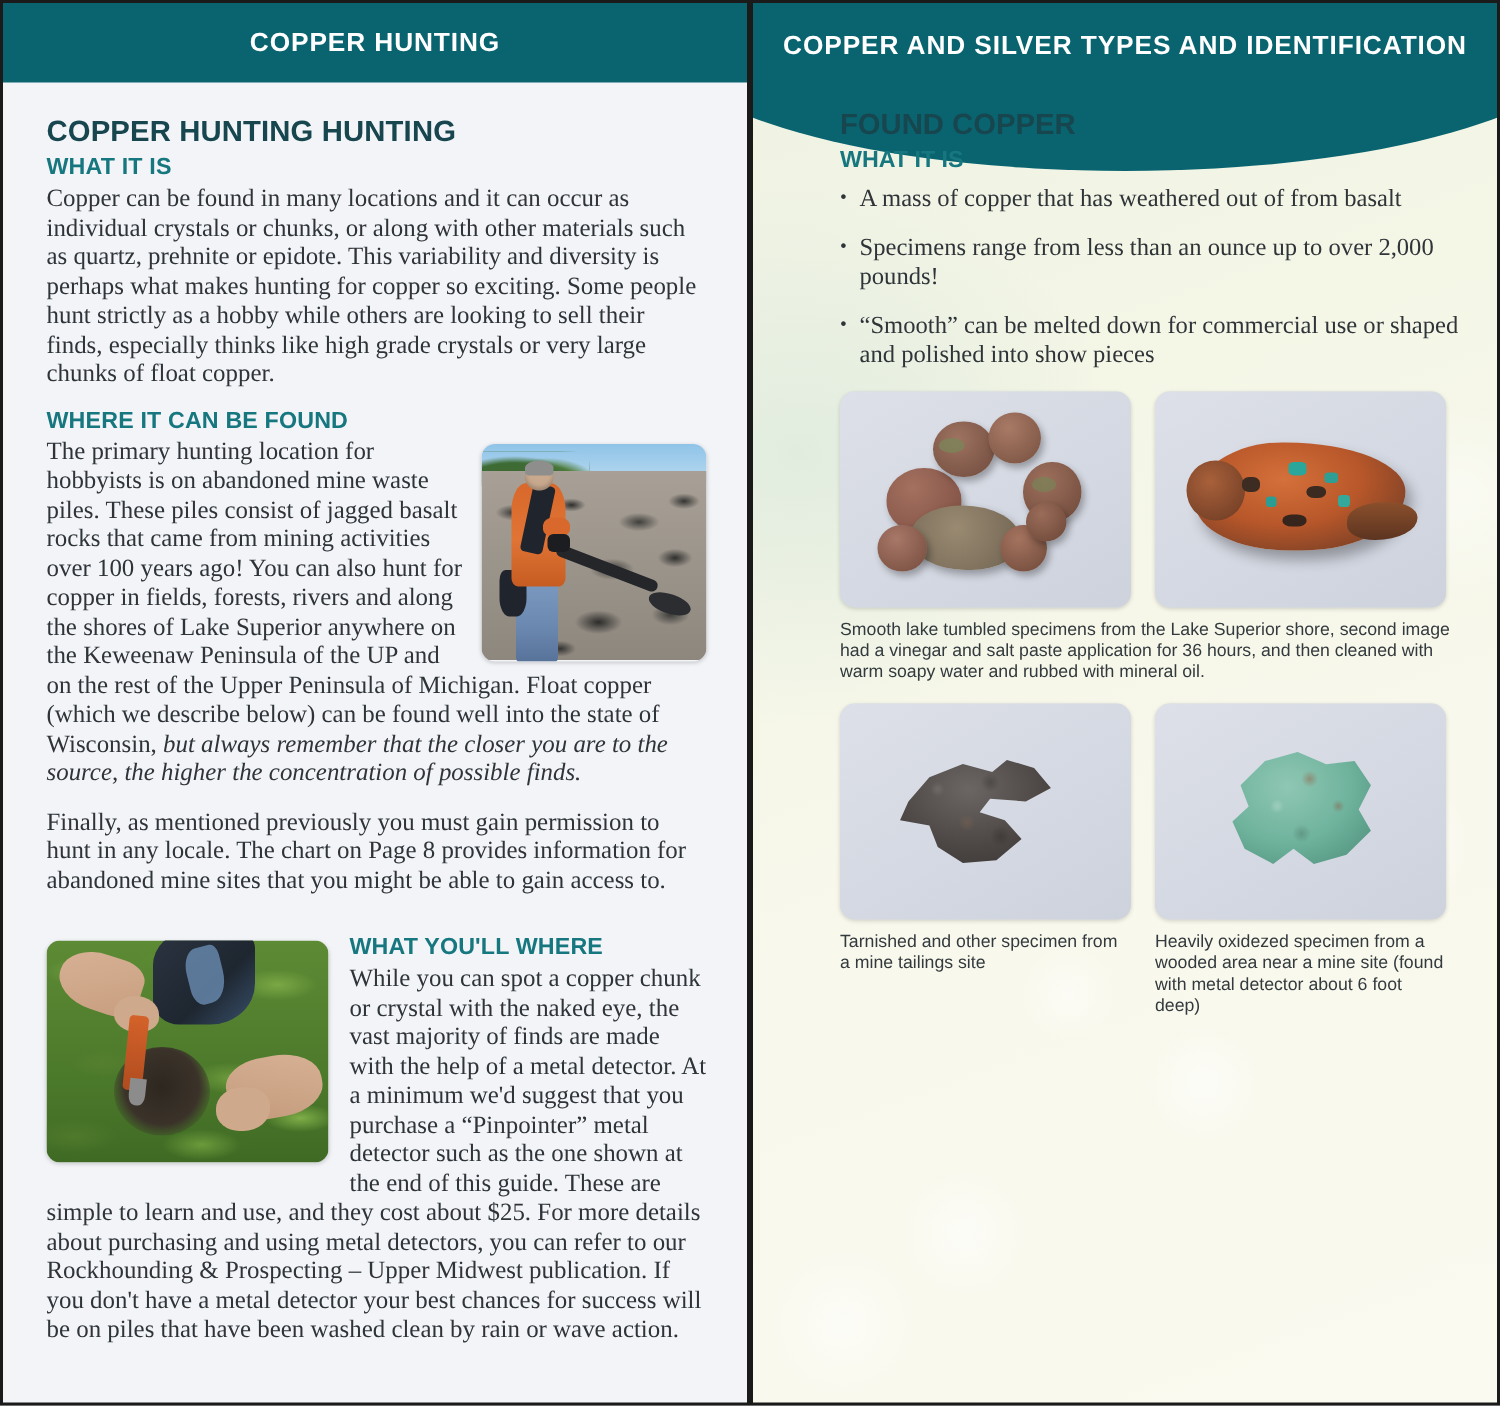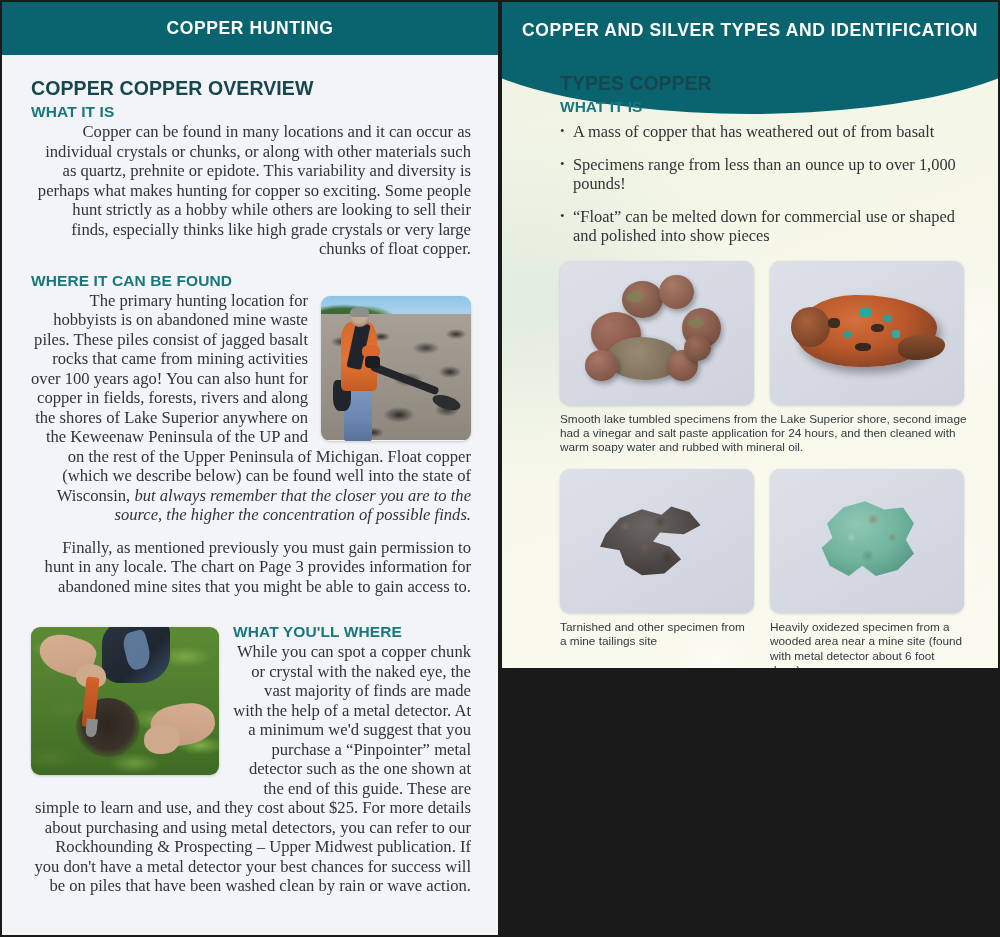--- a/index.html
+++ b/index.html
@@ -37,21 +37,21 @@
   }
   .h-sub{
     color:#16777f;font-size:15.5px;font-weight:bold;letter-spacing:0.1px;
     margin:0 0 1px 0;
   }
   .serif{
     font-family:"Liberation Serif", serif;
     color:#2f3439;
     font-size:16.6px;
     line-height:19.5px;
-    text-align:right;
+    text-align:left;
   }
   .serif p{margin:0 0 13px 0;}
   .serif p.tight{margin:0;}
   .ital{font-style:italic;}
 
   
   .photo{
     border-radius:9px;
     box-shadow:0 1px 3px rgba(0,0,0,0.18);
     overflow:hidden;
@@ -143,21 +143,21 @@
   .p2-hand2{position:absolute;left:60%;top:66%;width:19%;height:20%;
     background:#cfa98c;border-radius:48% 40% 50% 44%;}
   .p2-tool{position:absolute;left:28%;top:34%;width:7%;height:34%;
     background:linear-gradient(#d4622a,#b04c1f);border-radius:3px;
     transform:rotate(6deg);}
   .p2-tooltip{position:absolute;left:29%;top:62%;width:6%;height:12%;
     background:#8c8c8c;border-radius:0 0 40% 40%;transform:rotate(6deg);}
 
   
   .right-panel{
-    position:absolute;left:502px;top:2px;width:496px;height:666px;
+    position:absolute;left:502px;top:2px;width:496px;height:933px;
     overflow:hidden;
     background:
       radial-gradient(circle 70px at 430px 560px, rgba(255,255,255,0.85) 0%, rgba(255,255,255,0) 70%),
       radial-gradient(circle 55px at 300px 720px, rgba(255,255,255,0.6) 0%, rgba(255,255,255,0) 72%),
       radial-gradient(circle 60px at 140px 820px, rgba(255,255,255,0.55) 0%, rgba(255,255,255,0) 72%),
       radial-gradient(circle 48px at 210px 660px, rgba(255,255,255,0.5) 0%, rgba(255,255,255,0) 72%),
       radial-gradient(circle 90px at 470px 330px, rgba(255,255,255,0.45) 0%, rgba(255,255,255,0) 75%),
       radial-gradient(circle 70px at 60px 880px, rgba(255,255,255,0.5) 0%, rgba(255,255,255,0) 72%),
       radial-gradient(ellipse 300px 260px at 30px 300px, #e1ecdf 0%, rgba(225,236,223,0) 70%),
       linear-gradient(160deg,#eef2e3 0%,#f4f6e6 30%,#f8f8ec 60%,#fbfaf0 100%);
@@ -271,21 +271,21 @@
 <div class="page">
 
   <div class="left-panel">
 
     <div class="left-header">
       <div class="left-header-title">COPPER HUNTING</div>
     </div>
 
     <div class="left-body">
 
-      <h2 class="h-section">COPPER COPPER OVERVIEW</h2>
+      <h2 class="h-section">COPPER HUNTING HUNTING</h2>
 
       <h3 class="h-sub">WHAT IT IS</h3>
 
       <div class="serif">
         <p>Copper can be found in many locations and it can occur as individual crystals or chunks, or along with other materials such as quartz, prehnite or epidote. This variability and diversity is perhaps what makes hunting for copper so exciting. Some people hunt strictly as a hobby while others are looking to sell their finds, especially thinks like high grade crystals or very large chunks of float copper.</p>
       </div>
 
       <h3 class="h-sub">WHERE IT CAN BE FOUND</h3>
 
       <div class="photo photo-detector">
@@ -299,21 +299,21 @@
         <div class="p1-head"></div>
         <div class="p1-hair"></div>
         <div class="p1-arm"></div>
         <div class="p1-shaft"></div>
         <div class="p1-grip"></div>
         <div class="p1-coil"></div>
       </div>
 
       <div class="serif">
         <p><span>The primary hunting location for hobbyists is on abandoned mine waste piles. These piles consist of jagged basalt rocks that came from mining activities over 100 years ago! You can also hunt for copper in fields, forests, rivers and along the shores of Lake Superior anywhere on the Keweenaw Peninsula of the UP and on the rest of the Upper Peninsula of Michigan. Float copper (which we describe below) can be found well into the state of Wisconsin, </span><span class="ital">but always remember that the closer you are to the source, the higher the concentration of possible finds.</span></p>
-        <p>Finally, as mentioned previously you must gain permission to hunt in any locale. The chart on Page 3 provides information for abandoned mine sites that you might be able to gain access to.</p>
+        <p>Finally, as mentioned previously you must gain permission to hunt in any locale. The chart on Page 8 provides information for abandoned mine sites that you might be able to gain access to.</p>
       </div>
 
       <div style="clear:both;height:14px;"></div>
 
       <div class="photo photo-digging">
         <div class="p2-grass"></div>
         <div class="p2-knee"></div>
         <div class="p2-jeanhi"></div>
         <div class="p2-dirt"></div>
         <div class="p2-arm1"></div>
@@ -336,28 +336,28 @@
   <div class="right-panel">
 
     <div class="right-curve"></div>
 
     <div class="right-header">
       <div class="right-header-title">COPPER AND SILVER TYPES AND IDENTIFICATION</div>
     </div>
 
     <div class="right-body">
 
-      <h2 class="rh-section">TYPES COPPER</h2>
+      <h2 class="rh-section">FOUND COPPER</h2>
 
       <h3 class="rh-sub">WHAT IT IS</h3>
 
       <ul class="bullets">
         <li>A mass of copper that has weathered out of from basalt</li>
-        <li>Specimens range from less than an ounce up to over 1,000 pounds!</li>
-        <li>“Float” can be melted down for commercial use or shaped and polished into show pieces</li>
+        <li>Specimens range from less than an ounce up to over 2,000 pounds!</li>
+        <li>“Smooth” can be melted down for commercial use or shaped and polished into show pieces</li>
       </ul>
 
       <div class="thumb-grid">
 
         <div class="thumb">
           <div class="spec-bg"></div>
           <div class="blob a1"></div>
           <div class="blob a2"></div>
           <div class="blob a3"></div>
           <div class="blob a4"></div>
@@ -378,21 +378,21 @@
           <div class="b-d2"></div>
           <div class="b-d3"></div>
           <div class="b-t1"></div>
           <div class="b-t2"></div>
           <div class="b-t3"></div>
           <div class="b-t4"></div>
         </div>
 
       </div>
 
-      <div class="caption">Smooth lake tumbled specimens from the Lake Superior shore, second image had a vinegar and salt paste application for 24 hours, and then cleaned with warm soapy water and rubbed with mineral oil.</div>
+      <div class="caption">Smooth lake tumbled specimens from the Lake Superior shore, second image had a vinegar and salt paste application for 36 hours, and then cleaned with warm soapy water and rubbed with mineral oil.</div>
 
       <div class="thumb-grid thumb-grid-2">
 
         <div class="thumb">
           <div class="spec-bg"></div>
           <div class="c-main">
             <div class="c-tex"></div>
           </div>
         </div>
 

